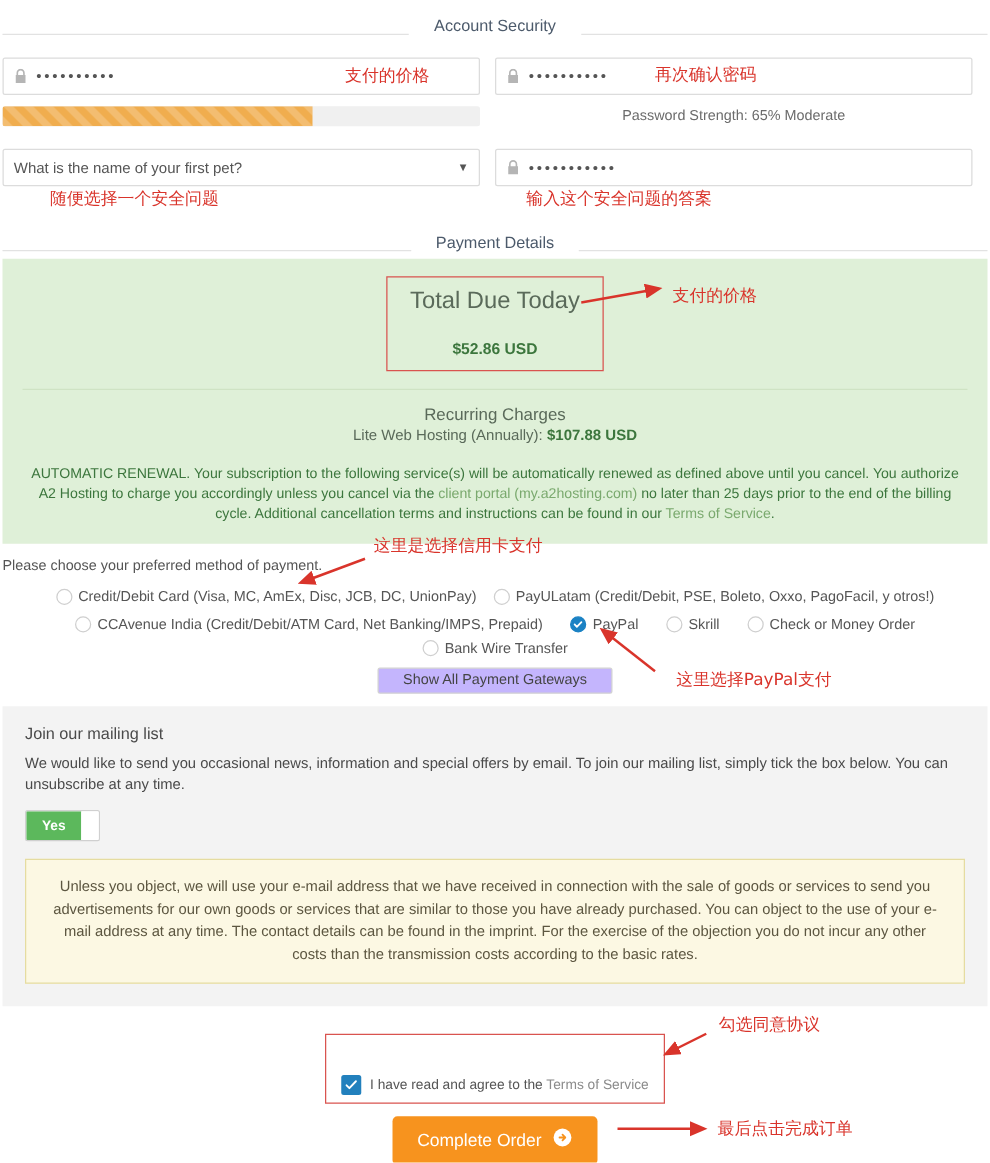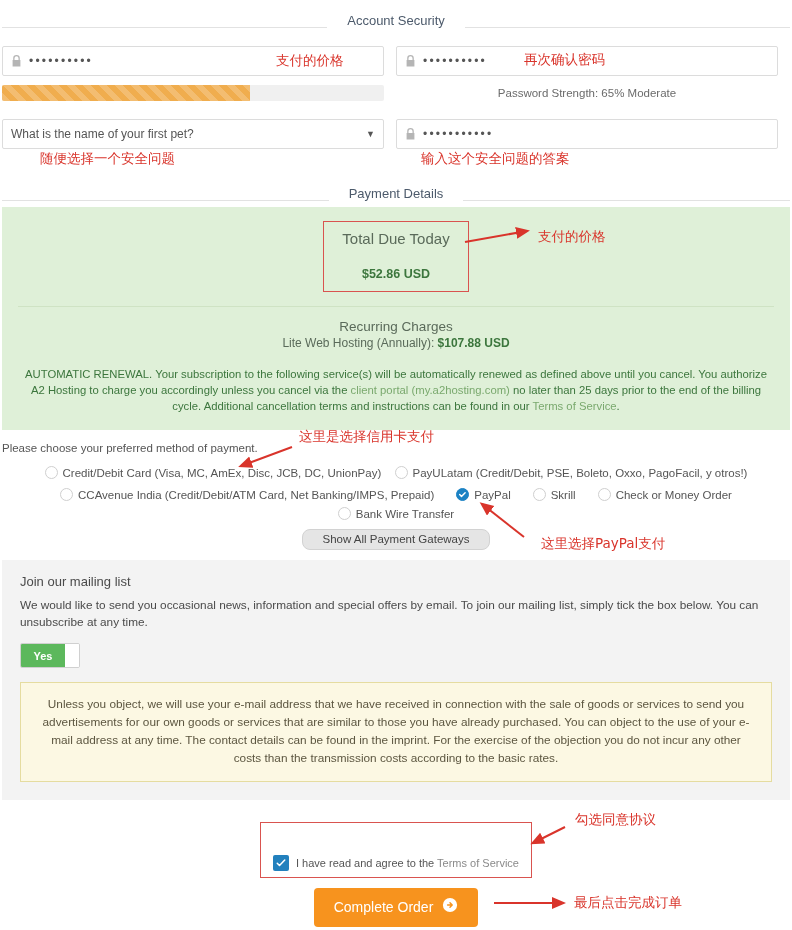--- a/index.html
+++ b/index.html
@@ -66,21 +66,21 @@
   
   .green-panel {
     background:#dff0d8; color:#3c763d;
     padding: 14px 16px 16px;
     margin: 6px 2px 0;
   }
   .total-box {
     border: 1px solid #d9534f; display:inline-block;
     padding: 8px 18px 10px; text-align:center;
   }
-  .total-label { font-size:15px; color:#5a6a5a; }
+  .total-label { font-size:19px; color:#5a6a5a; }
   .total-amt { font-size:12.5px; font-weight:bold; color:#3c763d; margin-top:20px; }
   .green-sep { height:1px; background:#cfe3c4; margin: 14px 0 12px; }
   .recur-title { text-align:center; font-size:13.5px; color:#5a6a5a; }
   .recur-line { text-align:center; font-size:12px; color:#5a6a5a; margin-top:2px; }
   .recur-line b { color:#3c763d; }
   .renewal {
     text-align:center; font-size:11.3px; line-height:16px;
     margin-top: 16px; color:#3c763d;
   }
   .renewal a { color:#7aa96e; text-decoration:none; }
@@ -95,22 +95,22 @@
   .radio {
     width:13px; height:13px; border-radius:50%;
     border:1px solid #cfcfcf; background:#fff; flex:none;
   }
   .radio.sel {
     background:#1b82c4; border-color:#1b82c4;
     display:flex; align-items:center; justify-content:center;
   }
   .radio.sel svg { display:block; }
   .gw-btn {
-    background:#e5e5e5; color:#444; border:1px solid #d2d2d2;
-    font-size:11.5px; padding: 3px 19px 4px; border-radius:8px;
+    background:#c4b5fd; color:#444; border:1px solid #d2d2d2;
+    font-size:11.5px; padding: 3px 19px 4px; border-radius:2px;
     display:inline-block;
   }
 
   
   .mail-panel { background:#f3f3f3; margin: 10px 2px 0; padding: 14px 18px 18px; }
   .mail-title { font-size:13px; color:#4a4a4a; }
   .mail-body { font-size:11.8px; color:#4a4a4a; line-height:17px; margin-top:8px; }
   .toggle {
     margin-top: 12px; width: 60px; height: 25px;
     border:1px solid #d0d0d0; border-radius:2px; display:flex; overflow:hidden;

